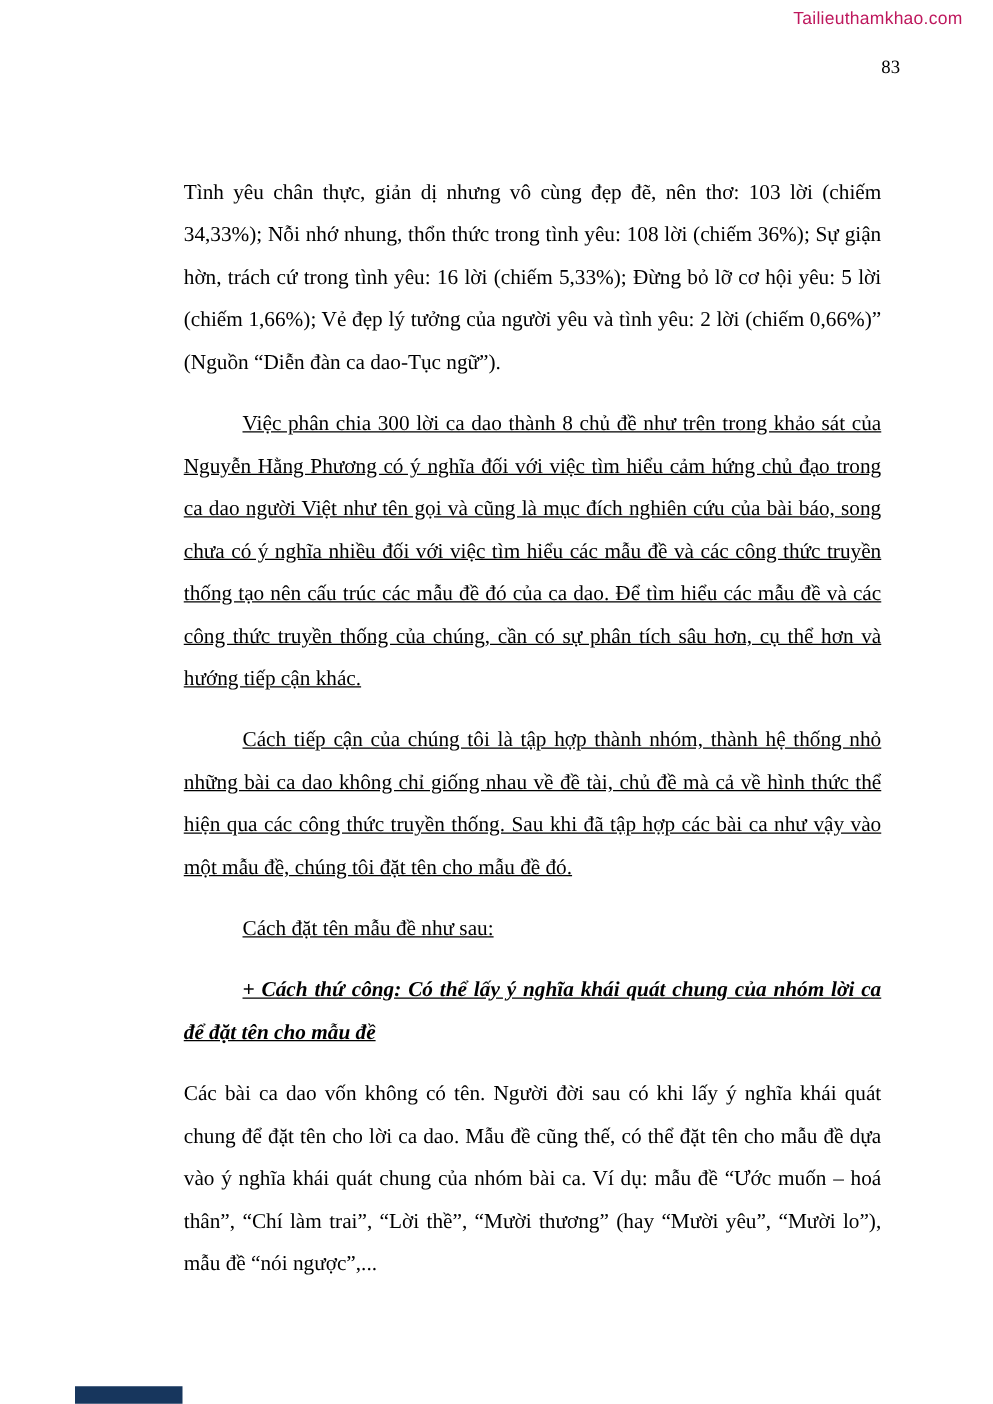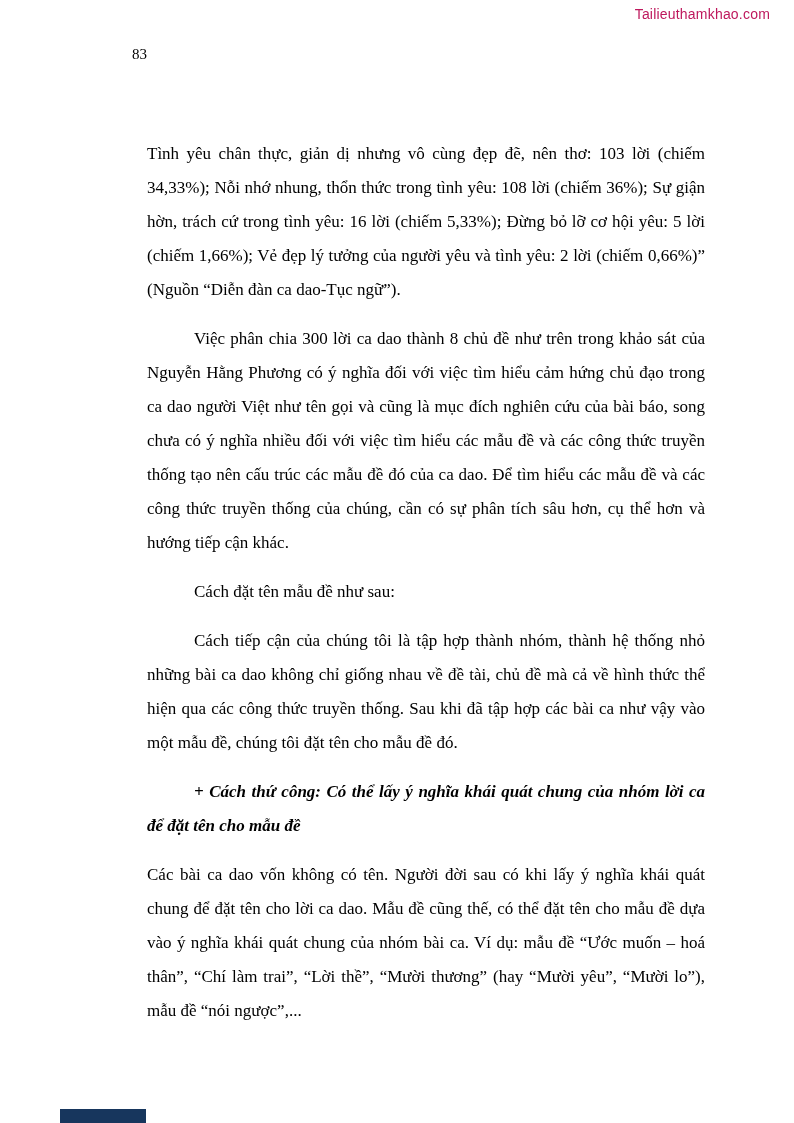--- a/index.html
+++ b/index.html
@@ -22,39 +22,40 @@
     font-family: "Liberation Sans", "DejaVu Sans", sans-serif;
     font-size: 14px;
     color: #be185d;
     letter-spacing: 0.2px;
   }
   .page-number {
     position: absolute;
     top: 46px;
     left: 132px;
     width: 588px;
-    text-align: left;
+    text-align: right;
     font-size: 15px;
     color: #000000;
   }
   .content {
     position: absolute;
     top: 122px;
     left: 132px;
     width: 588px;
     font-size: 17px;
     line-height: 34px;
     text-align: justify;
   }
   .content p {
     margin: 15px;
     padding: 0;
   }
   .indent {
     text-indent: 47px;
+    text-decoration: underline;
   }
   .bold-italic {
     font-weight: bold;
     font-style: italic;
   }
   .footer-stamp {
     position: absolute;
     left: 60px;
     top: 1109px;
     width: 86px;
@@ -65,19 +66,19 @@
 </head>
 <body>
 
 <div class="watermark">Tailieuthamkhao.com</div>
 
 <div class="page-number">83</div>
 
 <div class="content">
   <p>Tình yêu chân thực, giản dị nhưng vô cùng đẹp đẽ, nên thơ: 103 lời (chiếm 34,33%); Nỗi nhớ nhung, thổn thức trong tình yêu: 108 lời (chiếm 36%); Sự giận hờn, trách cứ trong tình yêu: 16 lời (chiếm 5,33%); Đừng bỏ lỡ cơ hội yêu: 5 lời (chiếm 1,66%); Vẻ đẹp lý tưởng của người yêu và tình yêu: 2 lời (chiếm 0,66%)” (Nguồn “Diễn đàn ca dao-Tục ngữ”).</p>
   <p class="indent">Việc phân chia 300 lời ca dao thành 8 chủ đề như trên trong khảo sát của Nguyễn Hằng Phương có ý nghĩa đối với việc tìm hiểu cảm hứng chủ đạo trong ca dao người Việt như tên gọi và cũng là mục đích nghiên cứu của bài báo, song chưa có ý nghĩa nhiều đối với việc tìm hiểu các mẫu đề và các công thức truyền thống tạo nên cấu trúc các mẫu đề đó của ca dao. Để tìm hiểu các mẫu đề và các công thức truyền thống của chúng, cần có sự phân tích sâu hơn, cụ thể hơn và hướng tiếp cận khác.</p>
+  <p class="indent">Cách tiếp cận của chúng tôi là tập hợp thành nhóm, thành hệ thống nhỏ những bài ca dao không chỉ giống nhau về đề tài, chủ đề mà cả về hình thức thể hiện qua các công thức truyền thống. Sau khi đã tập hợp các bài ca như vậy vào một mẫu đề, chúng tôi đặt tên cho mẫu đề đó.</p>
   <p class="indent">Cách đặt tên mẫu đề như sau:</p>
-  <p class="indent">Cách tiếp cận của chúng tôi là tập hợp thành nhóm, thành hệ thống nhỏ những bài ca dao không chỉ giống nhau về đề tài, chủ đề mà cả về hình thức thể hiện qua các công thức truyền thống. Sau khi đã tập hợp các bài ca như vậy vào một mẫu đề, chúng tôi đặt tên cho mẫu đề đó.</p>
   <p class="indent bold-italic">+ Cách thứ công: Có thể lấy ý nghĩa khái quát chung của nhóm lời ca để đặt tên cho mẫu đề</p>
   <p>Các bài ca dao vốn không có tên. Người đời sau có khi lấy ý nghĩa khái quát chung để đặt tên cho lời ca dao. Mẫu đề cũng thế, có thể đặt tên cho mẫu đề dựa vào ý nghĩa khái quát chung của nhóm bài ca. Ví dụ: mẫu đề “Ước muốn – hoá thân”, “Chí làm trai”, “Lời thề”, “Mười thương” (hay “Mười yêu”, “Mười lo”), mẫu đề “nói ngược”,...</p>
 </div>
 
 <div class="footer-stamp"></div>
 
 </body></html>

